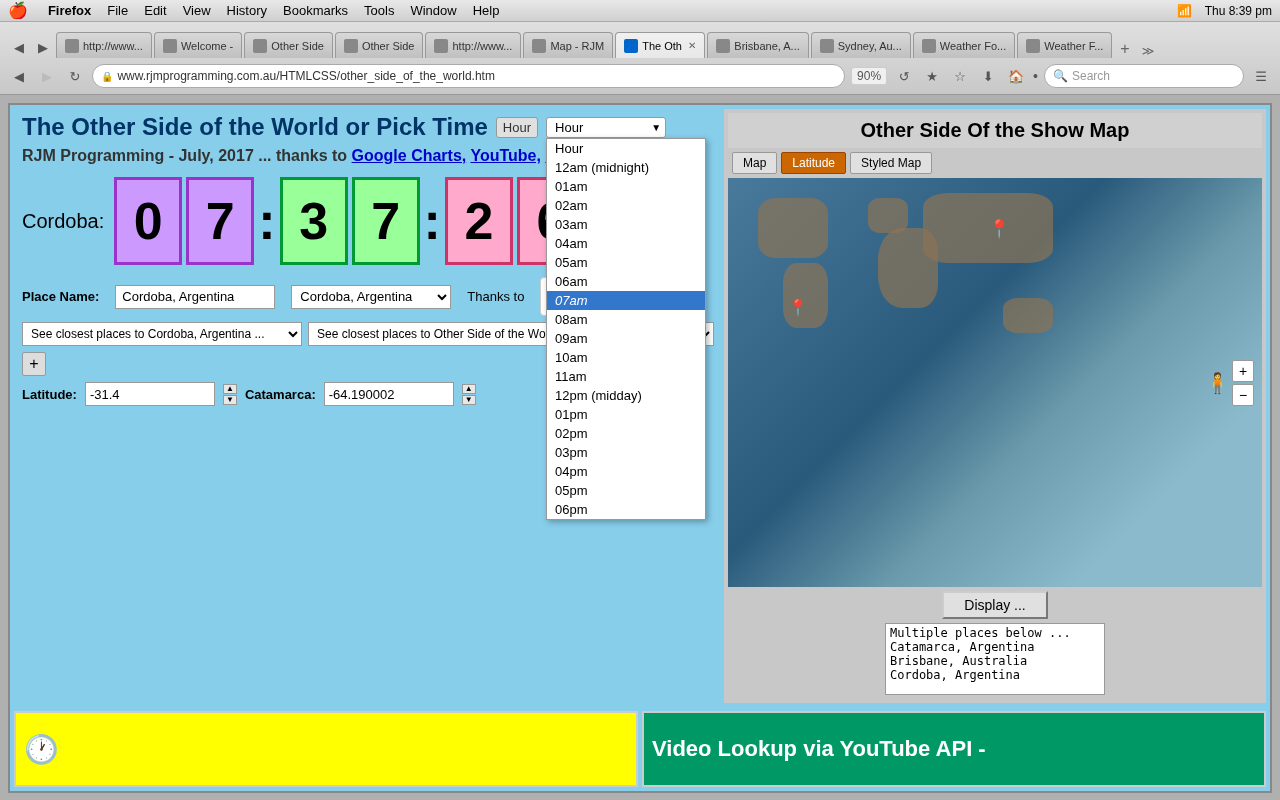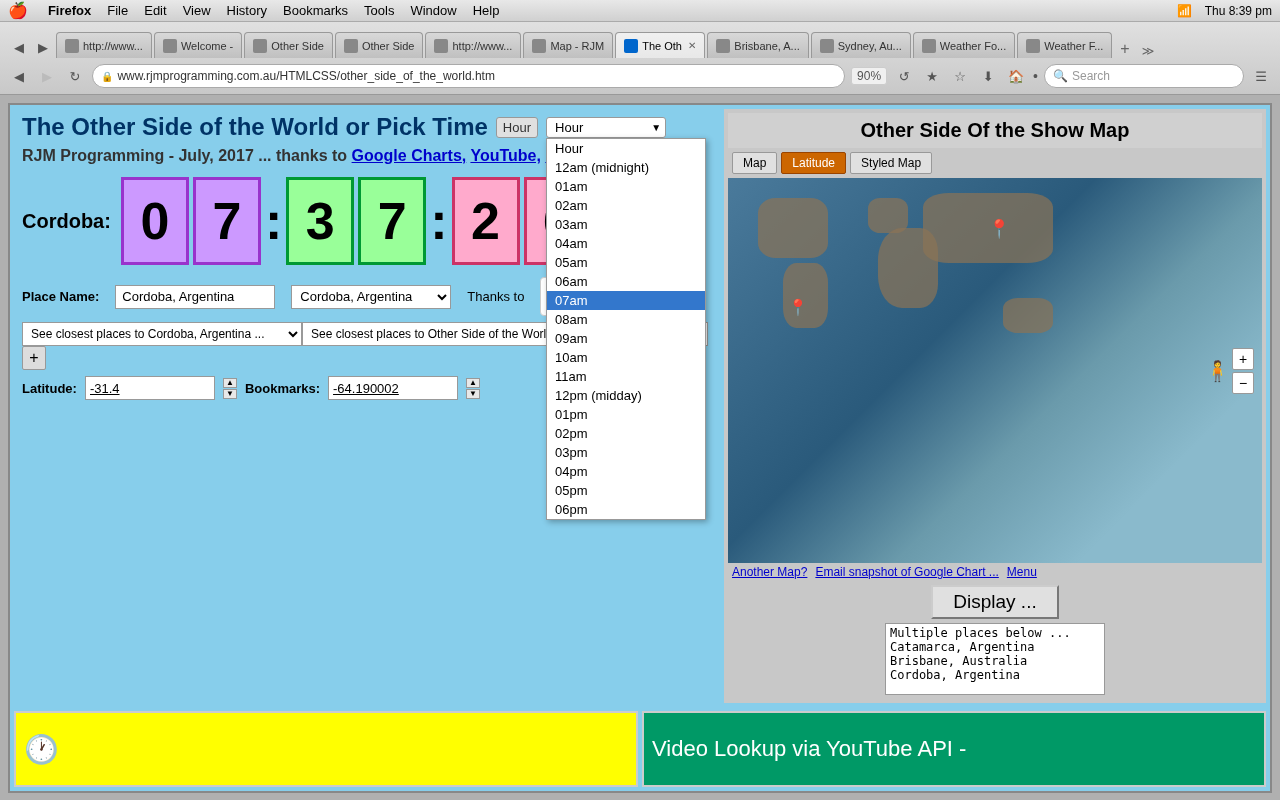--- a/index.html
+++ b/index.html
@@ -110,34 +110,34 @@
       font-size: 10px;
     }
     .hour-dropdown-menu {
       position: absolute; top: 100%; left: 0; z-index: 100;
       background: #fff; border: 1px solid #999; min-width: 160px;
       box-shadow: 2px 2px 6px rgba(0,0,0,0.3);
     }
     .hour-option {
       padding: 2px 8px; font-size: 13px; cursor: pointer; white-space: nowrap;
     }
-    .hour-option.selected { background: #3377cc; color: #fff; }
+    .hour-option.selected { background: #3377cc; color: #fff; font-style: italic; }
 
     .credit-row {
       font-size: 16px; color: #333; font-weight: bold;
     }
     .credit-link { color: #0000cc; text-decoration: underline; cursor: pointer; }
 
     
     .clock-row {
       display: flex; align-items: center; gap: 10px;
       background: #87ceeb; padding: 6px 0;
     }
     .clock-label {
-      font-size: 20px; font-weight: bold; color: #000; text-align: center;
+      font-size: 20px; font-weight: normal; color: #000; text-align: center;
     }
     .clock-digits {
       display: flex; align-items: center; gap: 4px;
     }
     .clock-digit {
       width: 68px; height: 88px; border: 3px solid #9933cc;
       display: flex; align-items: center; justify-content: center;
       font-size: 52px; font-weight: bold; color: #000;
     }
     .clock-separator {
@@ -161,40 +161,40 @@
     .weather-logo {
       display: flex; align-items: center; gap: 6px;
       background: #fff; border: 1px solid #ccc; padding: 4px 10px; border-radius: 4px;
     }
     .wu-icon { font-size: 20px; color: #0066cc; }
     .wu-text { font-size: 11px; font-weight: bold; color: #003366; line-height: 1.2; }
     .wu-brand { font-size: 14px; font-weight: bold; color: #0066cc; }
 
     
     .closest-row {
-      display: flex; align-items: center; gap: 0; flex-wrap: wrap;
+      display: flex; align-items: center; gap: 6px; flex-wrap: wrap;
     }
     .closest-dropdown {
       height: 24px; border: 1px solid #999; font-size: 12px;
       background: #fff; min-width: 280px; padding: 0 4px;
     }
     .plus-btn {
       width: 24px; height: 24px; background: #ddd; border: 1px solid #999;
       font-size: 16px; display: flex; align-items: center; justify-content: center;
       cursor: pointer; border-radius: 2px;
     }
 
     
     .latlon-row {
       display: flex; align-items: center; gap: 8px;
     }
     .lat-label, .lon-label { font-size: 13px; font-weight: bold; }
     .lat-input, .lon-input {
       height: 24px; border: 1px solid #999; padding: 2px 4px; font-size: 13px;
-      background: #fff; width: 130px; text-decoration: underline;
+      background: #fff; width: 130px;
     }
     .spin-btn {
       display: flex; flex-direction: column; gap: 1px;
     }
     .spin-up, .spin-down {
       width: 14px; height: 10px; background: #e8e8e8; border: 1px solid #999;
       font-size: 8px; display: flex; align-items: center; justify-content: center;
       cursor: pointer;
     }
 
@@ -284,40 +284,40 @@
       font-size: 12px; padding: 2px 4px; display: flex; gap: 8px;
     }
     .map-link { color: #0000cc; text-decoration: underline; cursor: pointer; }
 
     
     .display-section {
       background: #c8c8c8; padding: 4px;
     }
     .display-btn {
       display: block; margin: 0 auto 4px; padding: 4px 20px;
-      background: #e0e0e0; border: 2px outset #ccc; font-size: 19px; cursor: pointer;
+      background: #e0e0e0; border: 2px outset #ccc; font-size: 14px; cursor: pointer;
     }
     .display-textarea {
       width: 220px; height: 72px; margin: 0 auto; display: block;
       border: 1px solid #999; font-size: 12px; padding: 2px 4px;
       background: #fff; resize: none;
     }
 
     
     .bottom-section {
       display: flex; height: 80px; margin-top: 4px; gap: 4px; padding: 0 4px 4px 4px;
     }
     .bottom-left {
       flex: 1; background: #ffff00; border: 2px solid #ccc;
       display: flex; align-items: center; padding: 8px; font-size: 22px; font-weight: bold;
     }
     .clock-icon { font-size: 28px; margin-right: 4px; }
     .bottom-right {
       flex: 1; background: #009966; border: 2px solid #ccc;
-      display: flex; align-items: center; padding: 8px; font-size: 22px; font-weight: normal;
+      display: flex; align-items: center; padding: 8px; font-size: 22px; font-weight: bold;
       color: #fff;
     }
   </style>
 </head>
 <body>
 
 <div class="menubar">
   <span class="menubar-apple">🍎</span>
   <span class="menubar-item bold">Firefox</span>
   <span class="menubar-item">File</span>
@@ -499,21 +499,21 @@
           <div class="plus-btn">+</div>
         </div>
 
         <div class="latlon-row">
           <span class="lat-label">Latitude:</span>
           <input class="lat-input" type="text" value="-31.4" style="">
           <div class="spin-btn">
             <div class="spin-up">▲</div>
             <div class="spin-down">▼</div>
           </div>
-          <span class="lon-label">Bookmarks:</span>
+          <span class="lon-label">Catamarca:</span>
           <input class="lon-input" type="text" value="-64.190002" style="">
           <div class="spin-btn">
             <div class="spin-up">▲</div>
             <div class="spin-down">▼</div>
           </div>
         </div>
 
 
       </div>
 
@@ -537,25 +537,20 @@
             <div class="map-pin" style="top:40px; left:260px;">📍</div>
             <div class="map-pin2" style="top:120px; left:60px;">📍</div>
 
             <div class="map-zoom">
               <div class="zoom-btn">+</div>
               <div class="zoom-btn">−</div>
             </div>
             <div class="map-person">🧍</div>
           </div>
 
-        </div>
-        <div class="map-links">
-          <span class="map-link">Another Map?</span>
-          <span class="map-link">Email snapshot of Google Chart ...</span>
-          <span class="map-link">Menu</span>
         </div>
 
         <div class="display-section">
           <button class="display-btn">Display ...</button>
           <textarea class="display-textarea" style="">Multiple places below ...
 Catamarca, Argentina
 Brisbane, Australia
 Cordoba, Argentina</textarea>
         </div>
       </div>

